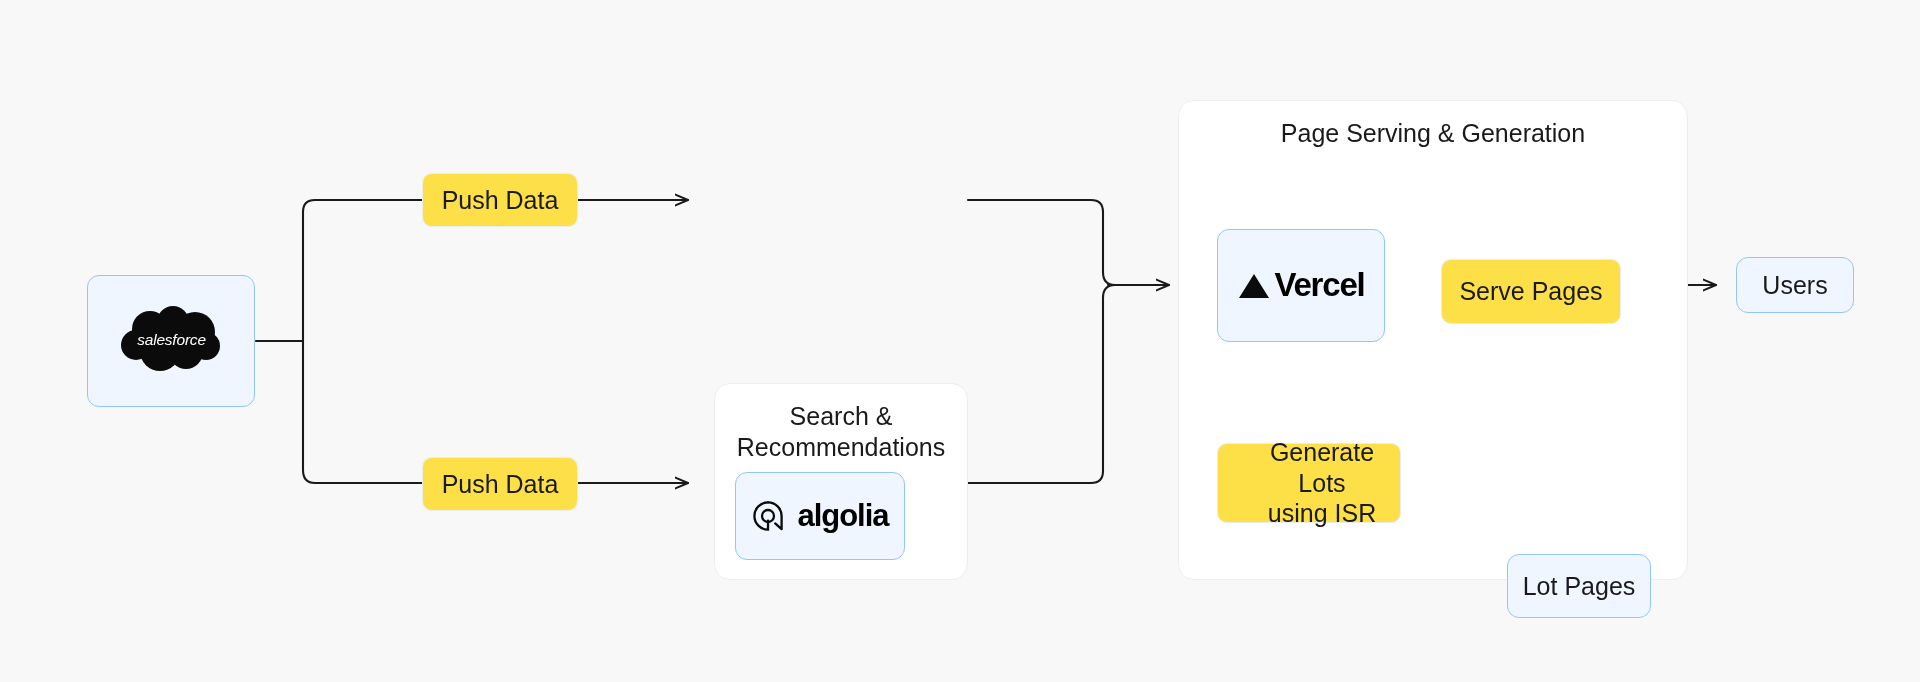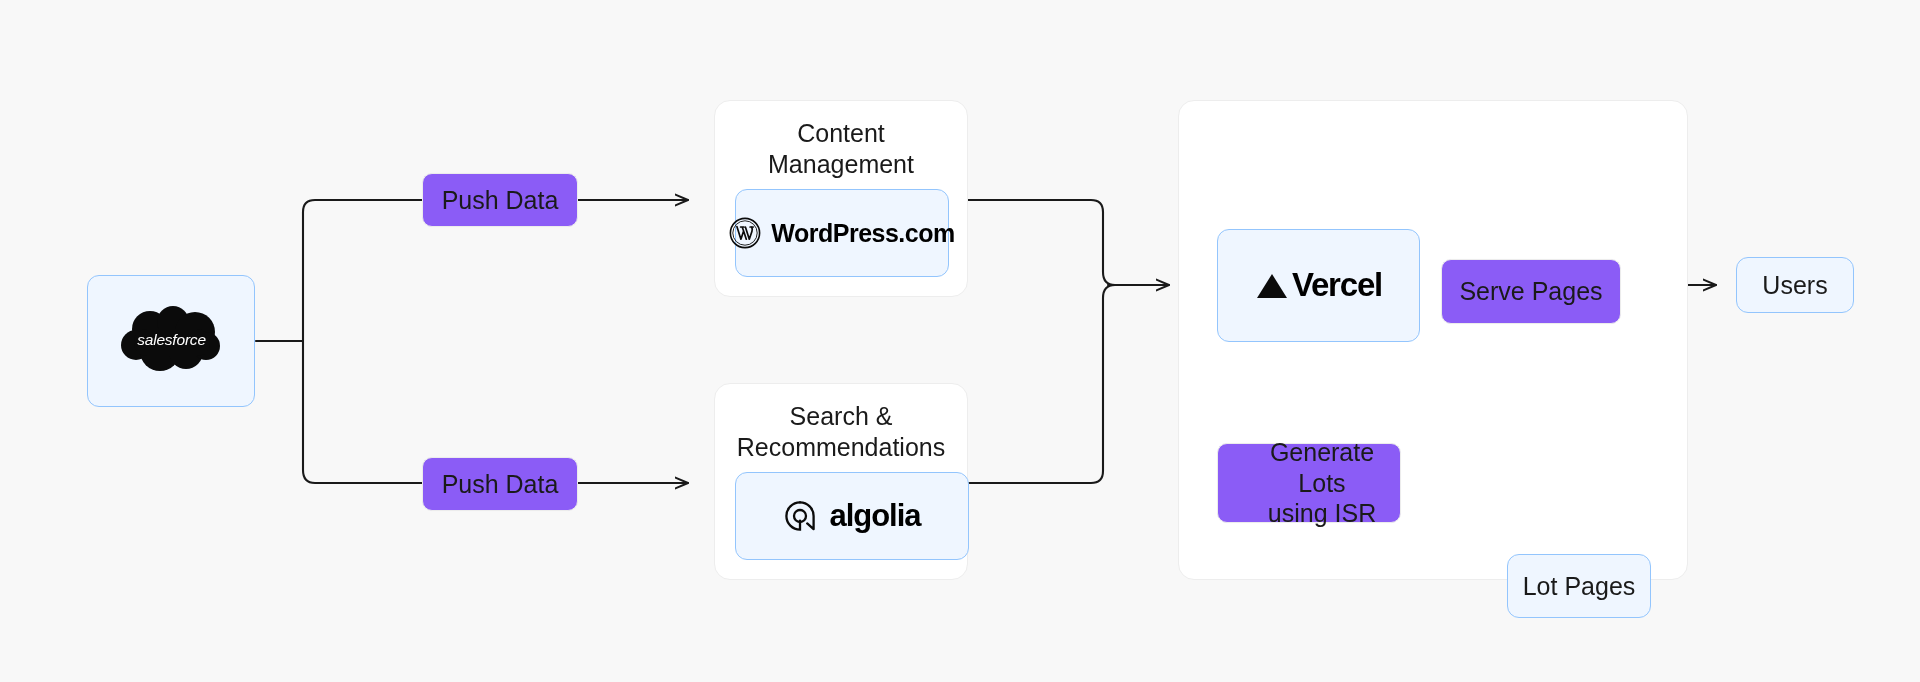--- a/index.html
+++ b/index.html
@@ -30,21 +30,21 @@
     position: absolute;
     box-sizing: border-box;
     display: flex;
     align-items: center;
     justify-content: center;
     text-align: center;
     color: #1a1a1a;
   }
   
   .node-plain {
-    background: #8b5cf6;
+    background: #fde047;
     border: 1px solid #ececec;
     border-radius: 10px;
     font-size: 25px;
     line-height: 1.22;
     box-shadow: 0 0 0 0.5px rgba(0,0,0,0.01);
   }
   
   .node-blue {
     background: #eff6ff;
     border: 1.5px solid #93c5fd;
@@ -141,62 +141,47 @@
   </div>
 
   <div class="node node-plain" style="left:422px; top:173px; width:156px; height:54px;">
     <span>Push Data</span>
   </div>
 
   <div class="node node-plain" style="left:422px; top:457px; width:156px; height:54px;">
     <span>Push Data</span>
   </div>
 
-  <div class="group" style="left:714px; top:100px; width:254px; height:197px;">
-    <div class="group-title" style="top:17px;">
-      <div>Content</div>
-      <div>Management</div>
-    </div>
-    <div class="node node-blue" style="left:20px; top:88px; width:214px; height:88px;">
-      <span class="logo-wrap">
-        <svg class="logo-svg" width="32" height="32" viewBox="0 0 32 32" xmlns="http://www.w3.org/2000/svg" aria-hidden="true">
-          <circle cx="16" cy="16" r="14.6" fill="none" stroke="#0b0b0b" stroke-width="1.6"></circle>
-          <circle cx="16" cy="16" r="12.2" fill="none" stroke="#0b0b0b" stroke-width="0.9"></circle>
-          <path d="M7.9 9.6 L11.9 22.2 L14.6 14.1 L13.2 10.0 M13.2 10.0 L11.6 10.0 M13.2 10.0 L14.9 10.0
-                   M16.4 10.0 L20.3 22.2 L22.9 14.4 C23.6 12.3 23.2 11.0 22.6 10.0 M22.6 10.0 L21.1 10.0 M22.6 10.0 L24.2 10.0
-                   M14.6 14.1 L17.3 22.2" fill="none" stroke="#0b0b0b" stroke-width="1.7" stroke-linecap="round" stroke-linejoin="round"></path>
-        </svg>
-        <span class="logo-text" style="font-size:25px;">WordPress.com</span>
-      </span>
-    </div>
-  </div>
 
   <div class="group" style="left:714px; top:383px; width:254px; height:197px;">
     <div class="group-title" style="top:17px;">
       <div>Search &amp;</div>
       <div>Recommendations</div>
     </div>
-    <div class="node node-blue" style="left:20px; top:88px; width:234px; height:88px;">
+    <div class="node node-blue" style="left:20px; top:88px; width:170px; height:88px;">
       <span class="logo-wrap" style="gap:12px;">
         <svg class="logo-svg" width="34" height="34" viewBox="0 0 34 34" xmlns="http://www.w3.org/2000/svg" aria-hidden="true">
           <path d="M4.4 3.2 H29.6 V22.4 H20.0 L13.2 30.6 V22.4 H4.4 Z" fill="none" stroke="#0b0b0b" stroke-width="2.2" stroke-linejoin="round" transform="translate(0,0)" style="display:none"></path>
           <path d="M3.2 11.3 A8.1 8.1 0 1 1 11.3 19.4 A8.1 8.1 0 0 1 3.2 11.3 Z" fill="none" stroke="#0b0b0b" stroke-width="2.1" style="display:none"></path>
           <path d="M17.0 3.4 A13.6 13.6 0 1 0 17.0 30.6 L17.0 30.6 L17.0 21.6" fill="none" stroke="#0b0b0b" stroke-width="2.3" stroke-linecap="round"></path>
           <path d="M17.0 3.4 L30.6 3.4 L30.6 24.3 L24.0 31.0 L24.0 24.3" fill="none" stroke="#0b0b0b" stroke-width="2.3" stroke-linejoin="round" style="display:none"></path>
           <path d="M17.0 3.4 A13.6 13.6 0 0 1 30.6 17.0 L30.6 30.2 L24.2 24.4" fill="none" stroke="#0b0b0b" stroke-width="2.3" stroke-linecap="round" stroke-linejoin="round"></path>
           <circle cx="17.0" cy="17.0" r="6.0" fill="none" stroke="#0b0b0b" stroke-width="2.3"></circle>
         </svg>
         <span class="logo-text" style="font-size:31px; letter-spacing:-1px;">algolia</span>
       </span>
     </div>
   </div>
 
   <div class="group" style="left:1178px; top:100px; width:510px; height:480px;">
-
-    <div class="node node-blue" style="left:38px; top:128px; width:203px; height:113px;">
+    <div class="group-title" style="top:17px;">
+      <div>Page Serving &amp; Generation</div>
+    </div>
+
+    <div class="node node-blue" style="left:38px; top:128px; width:168px; height:113px;">
       <span class="logo-wrap" style="gap:3px;">
         <svg class="logo-svg" width="34" height="30" viewBox="0 0 34 30" xmlns="http://www.w3.org/2000/svg" aria-hidden="true">
           <path d="M17 3 L32 27 L2 27 Z" fill="#0b0b0b"></path>
         </svg>
         <span class="logo-text" style="font-size:33px; letter-spacing:-1.2px;">Vercel</span>
       </span>
     </div>
 
     <div class="node node-plain" style="left:262px; top:158px; width:180px; height:65px;">
       <span>Serve Pages</span>

